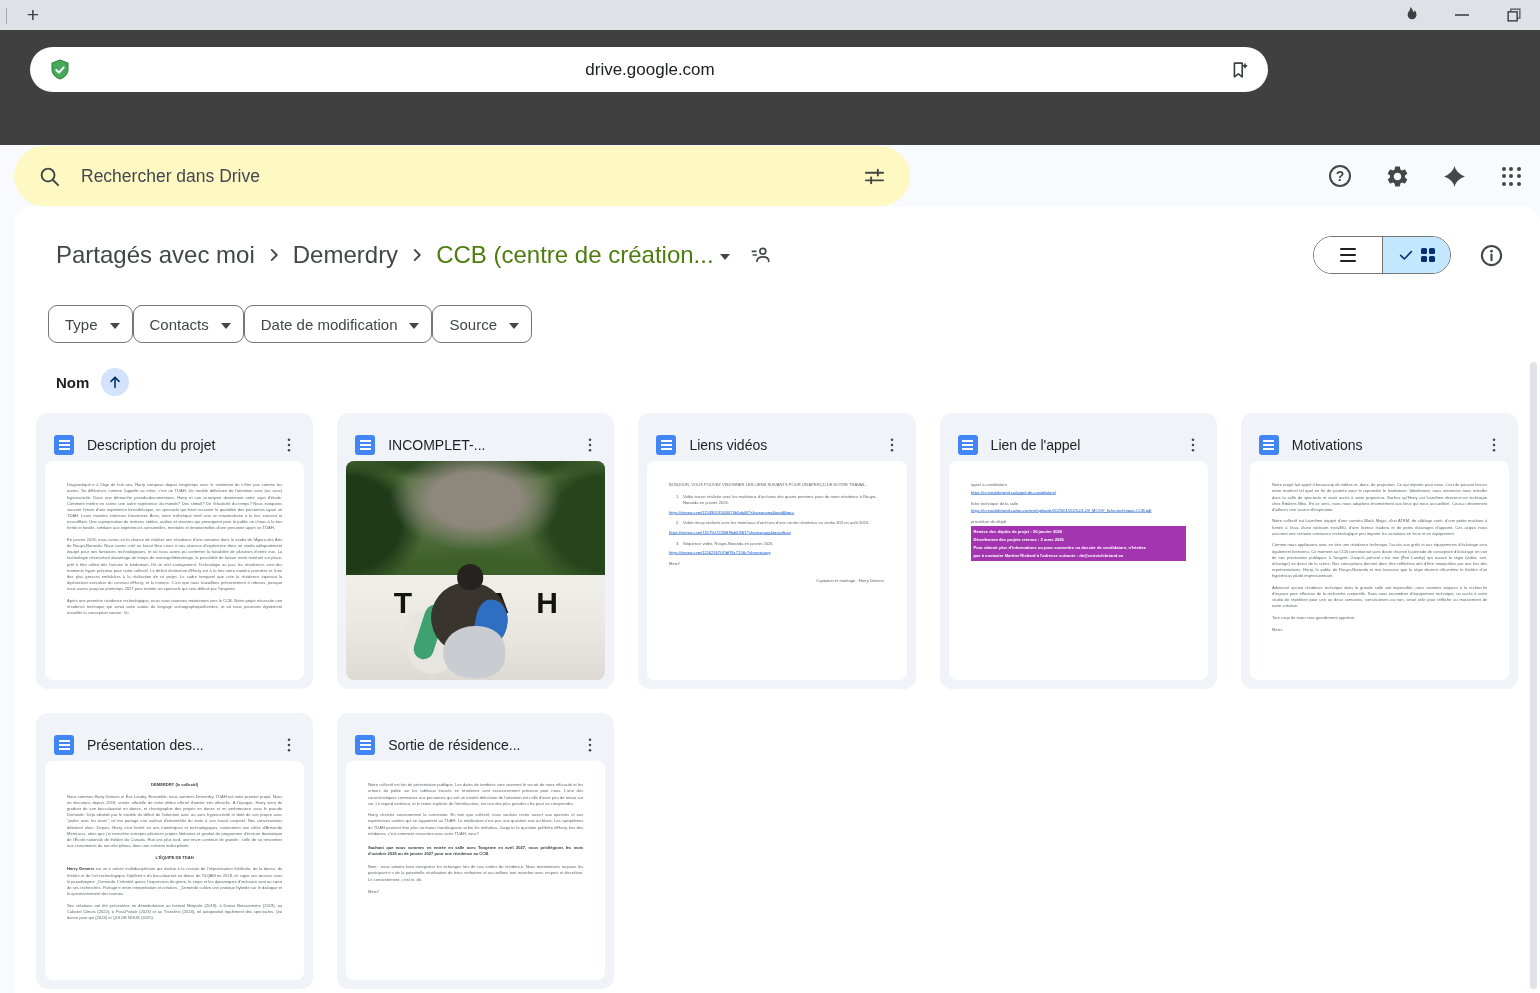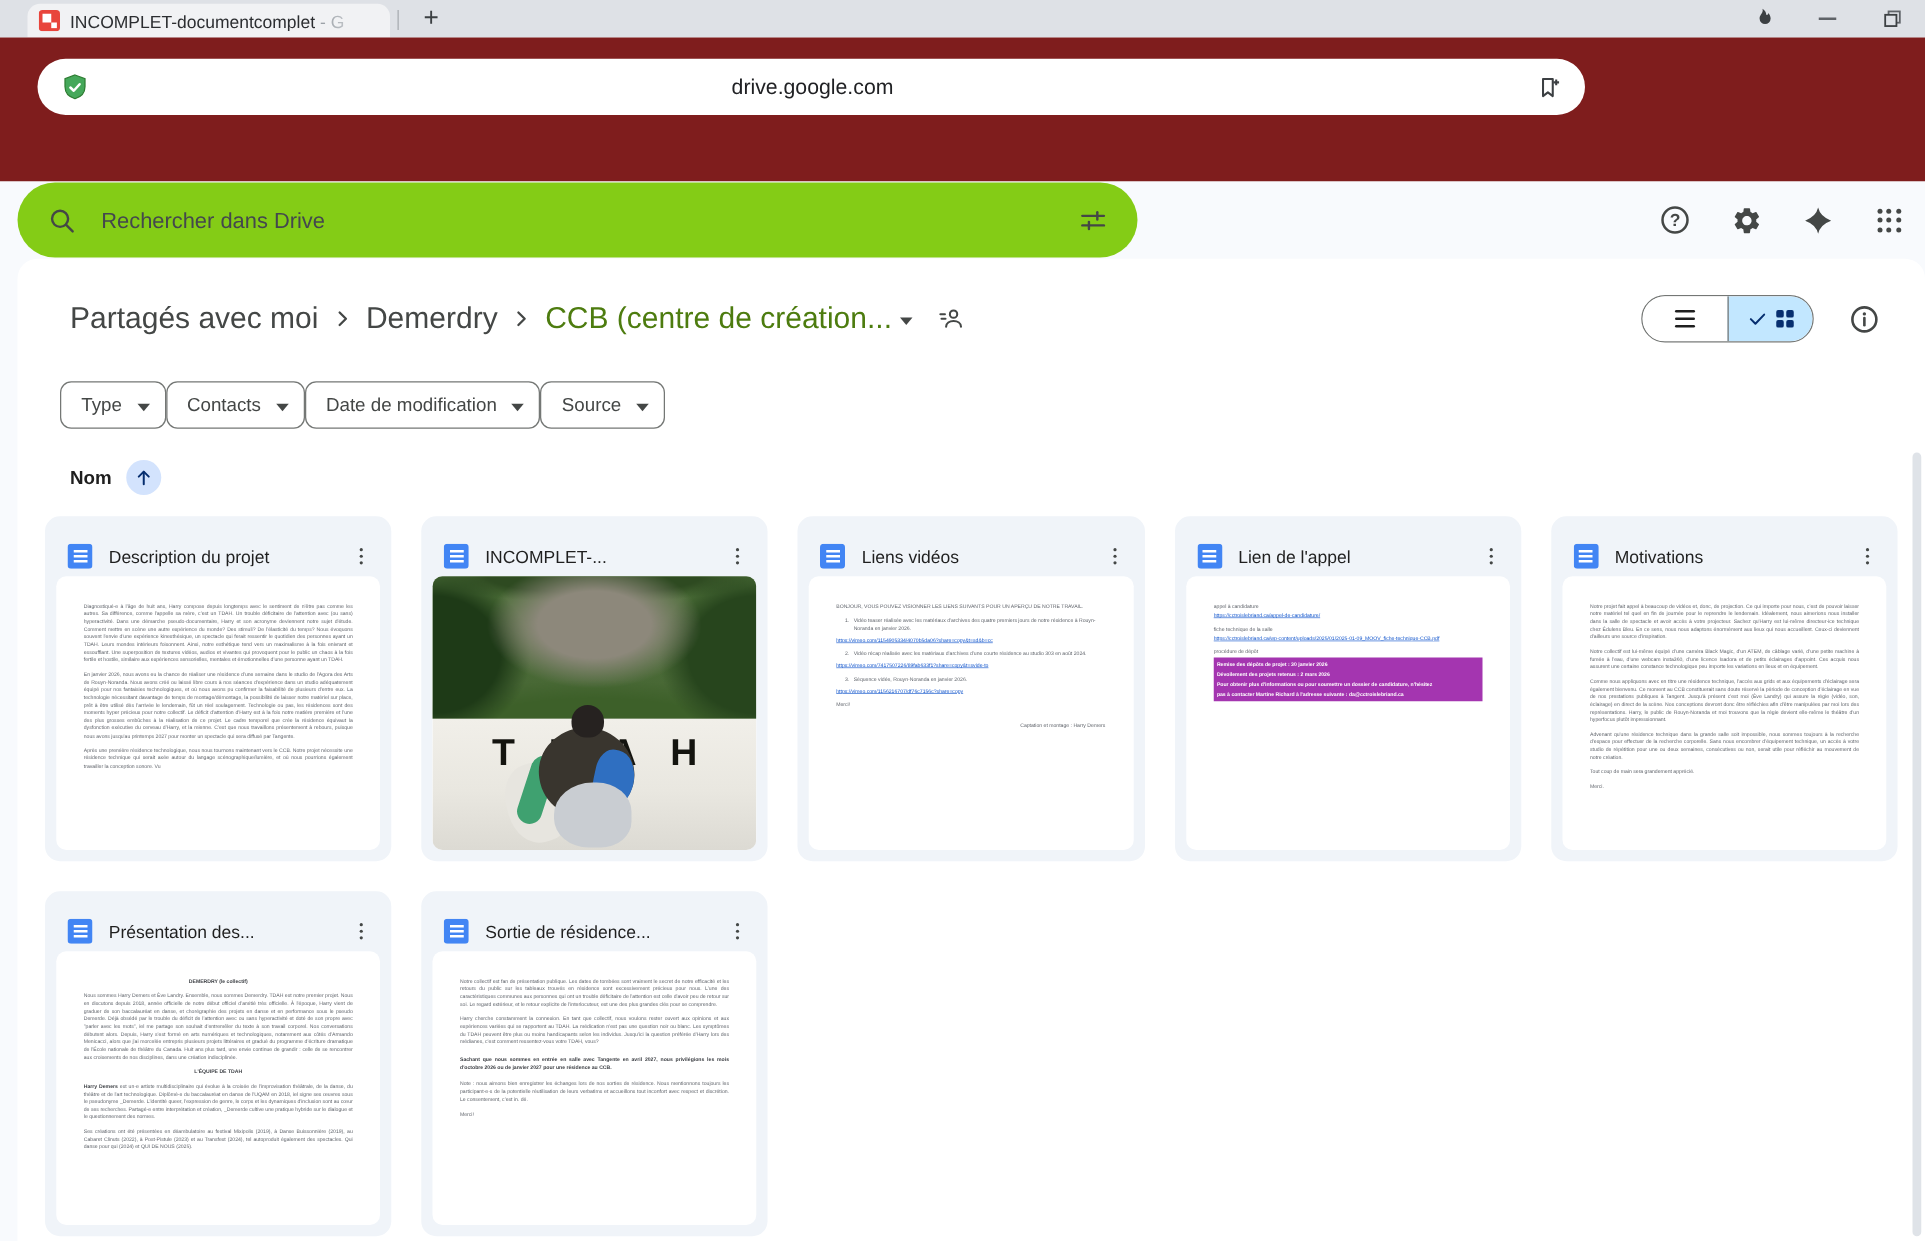--- a/index.html
+++ b/index.html
@@ -16,28 +16,28 @@
   .tab-title { font-size:14px; color:#2C2E31; white-space:nowrap; overflow:hidden; flex:1;
     -webkit-mask-image:linear-gradient(90deg,#000 82%,transparent); mask-image:linear-gradient(90deg,#000 82%,transparent); }
   .tab-title-dim { color:#9AA0A6; }
   .tab-sep { width:1px; height:16px; background:#A6ABB0; margin:0 0 6px 6px; }
   .newtab { font-size:21px; font-weight:300; color:#3C4043; margin:0 0 3px 13px; width:26px; height:24px;
     display:flex; align-items:center; justify-content:center; border-radius:50%; cursor:pointer; }
   .wincontrols { margin-left:auto; display:flex; align-items:center; gap:0; height:30px; }
   .winbtn { width:52px; height:30px; display:flex; align-items:center; justify-content:center; }
   .min-line { width:14px; height:2px; background:#5F6368; }
 
-  .urlrow { position:absolute; left:0; top:30px; right:0; height:115px; background:#7f1d1d; }
+  .urlrow { position:absolute; left:0; top:30px; right:0; height:115px; background:#404040; }
   .urlbar { position:absolute; left:30px; top:17px; width:1238px; height:45px; background:#FFFFFF; border-radius:23px;
     display:flex; align-items:center; padding:0 18px; }
   .url-text { flex:1; text-align:center; font-size:17px; color:#202124; }
 
   
   .drive-header { position:absolute; left:0; top:145px; right:0; height:62px; }
-  .searchbar { position:absolute; left:14px; top:1px; width:896px; height:60px; background:#84cc16; border-radius:30px;
+  .searchbar { position:absolute; left:14px; top:1px; width:896px; height:60px; background:#fef9c3; border-radius:30px;
     display:flex; align-items:center; padding:0 24px; gap:20px; }
   .searchbar input { flex:1; border:none; outline:none; background:transparent; font-size:17.5px; color:#1F1F1F; font-family:inherit; }
   .searchbar input::placeholder { color:#44474E; opacity:1; }
   .header-icons { position:absolute; right:16px; top:7px; height:48px; display:flex; align-items:center; gap:31px; }
   .hicon { width:26px; height:26px; display:flex; align-items:center; justify-content:center; cursor:pointer; }
   .help-circle { width:22px; height:22px; border:2px solid #444746; border-radius:50%; color:#444746;
     font-size:14px; font-weight:bold; display:flex; align-items:center; justify-content:center; }
   .apps-grid { display:grid; grid-template-columns:repeat(3,4px); grid-template-rows:repeat(3,4px); gap:3.5px; }
   .apps-grid i { width:4px; height:4px; border-radius:50%; background:#444746; }
 
@@ -112,24 +112,20 @@
   .p-head  { left:46px; top:-8px; width:26px; height:26px; background:#262220; border-radius:50% 50% 45% 45%; }
   .p-blue  { left:64px; top:28px; width:32px; height:46px; background:#2F6FC1; border-radius:40% 55% 50% 45%; transform:rotate(12deg); }
   .p-shirt { left:32px; top:54px; width:62px; height:52px; background:#C9CDD2; border-radius:50% 45% 40% 45%; }
 
   .scroll-thumb { position:absolute; right:3px; top:362px; bottom:4px; width:7px; border-radius:4px; background:#DFE3E8; }
 </style>
 </head>
 <body>
 
 <div class="titlebar">
-  <div class="tab">
-    <span class="favicon"></span>
-    <span class="tab-title"><span>INCOMPLET-documentcomplet</span><span class="tab-title-dim"> - G</span></span>
-  </div>
   <div class="tab-sep"></div>
   <div class="newtab">+</div>
   <div class="wincontrols">
     <div class="winbtn">
       <svg width="20" height="20" viewBox="0 0 24 24" fill="#3C4043">
           <path d="M12 2.5c1.2 4.2-2.8 5.6-2.8 9.3a5.3 5.3 0 0 0 10.6 0c0-2.1-1-3.8-2.1-5.4-.5 2.2-2.2 2.8-2.2 1.1 0-1.7-1.3-3.3-3.5-5z"></path>
         </svg>
     </div>
     <div class="winbtn">
         <span class="min-line"></span>

